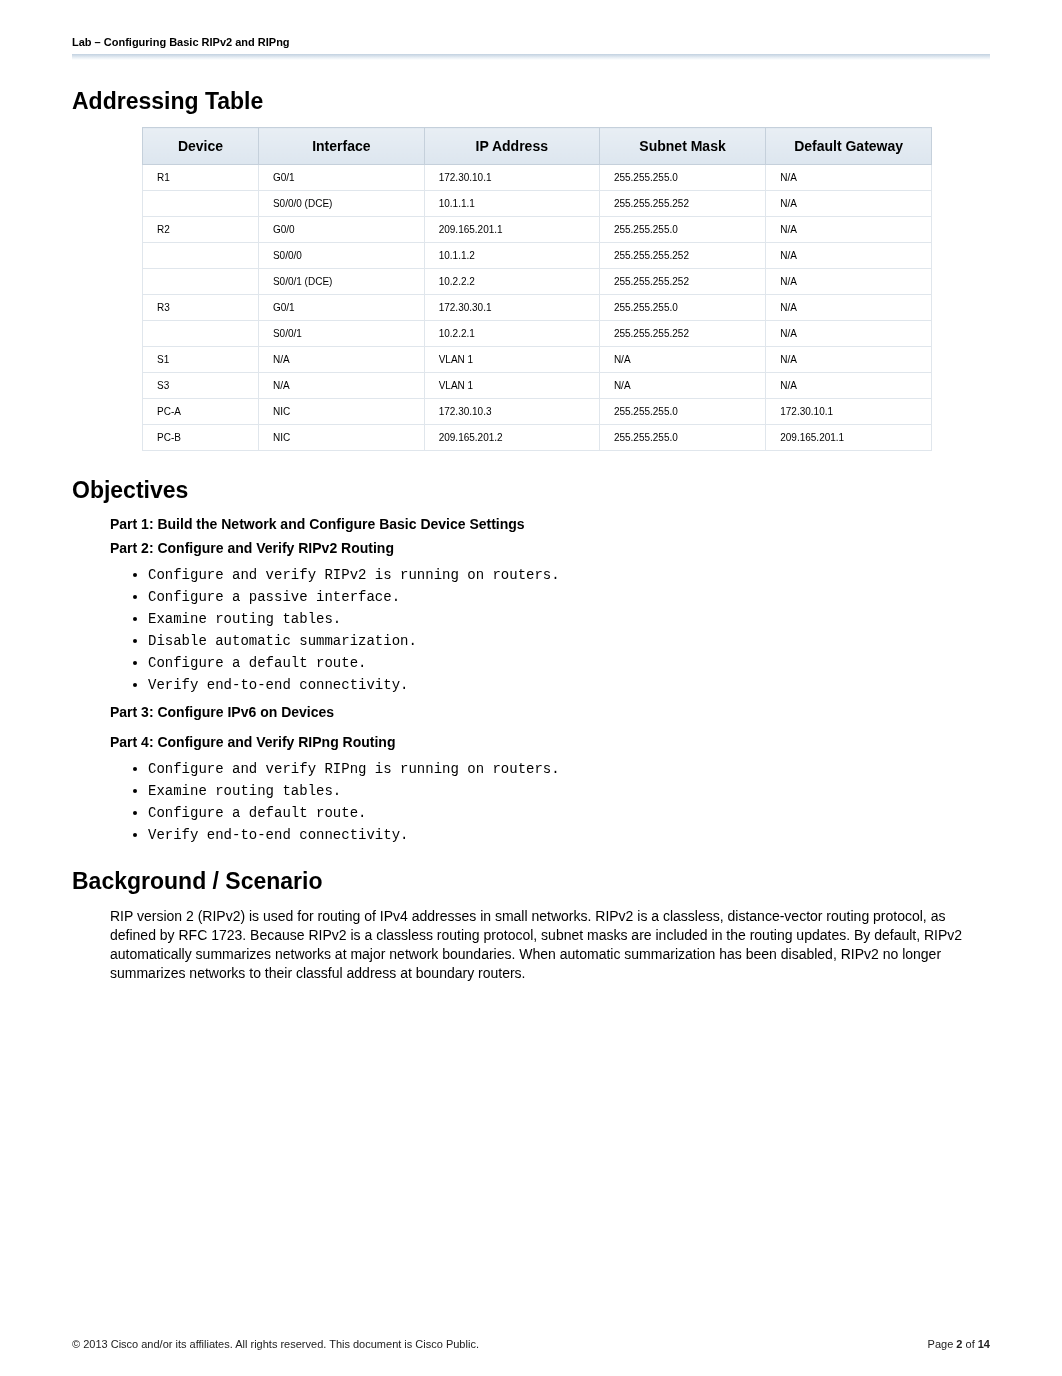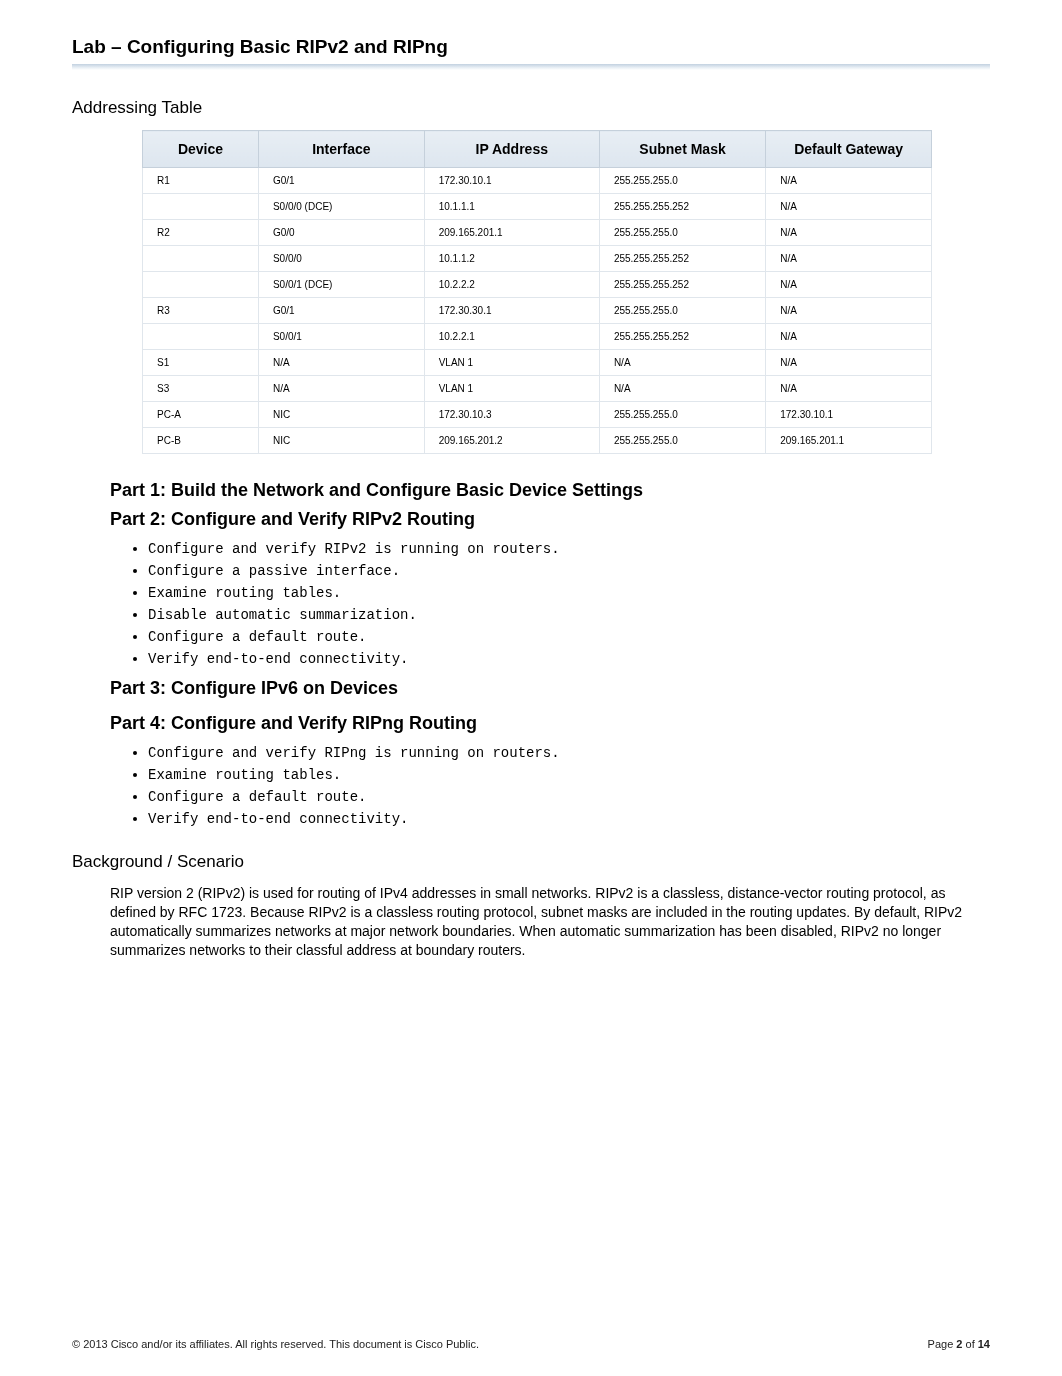--- a/index.html
+++ b/index.html
@@ -8,32 +8,32 @@
     width: 1062px;
     height: 1376px;
     background: #fff;
     color: #000;
     position: relative;
   }
   .page {
     padding: 36px 72px 0 72px;
   }
   .header-title {
-    font-size: 19px;
+    font-size: 11px;
     font-weight: bold;
     margin-bottom: 6px;
   }
   .header-divider {
     height: 6px;
     background: linear-gradient(to bottom, #c2d1e0 0%, #e8eff5 60%, #ffffff 100%);
     margin-bottom: 28px;
   }
   .section-heading {
-    font-size: 17px;
-    font-weight: normal;
+    font-size: 23px;
+    font-weight: bold;
     margin-bottom: 12px;
   }
   .table-wrap {
     margin-left: 70px;
     margin-bottom: 26px;
   }
   table {
     border-collapse: collapse;
     width: 790px;
   }
@@ -50,21 +50,21 @@
   thead th:nth-child(3) { width: 180px; margin-top: 43px; }
   thead th:nth-child(4) { width: 170px; }
   thead th:nth-child(5) { width: 170px; }
   tbody td {
     font-size: 10px;
     padding: 7px 14px;
     border: 1px solid #e0e6ec;
     text-align: left;
   }
   .sub-heading {
-    font-size: 18px;
+    font-size: 14px;
     font-weight: bold;
     margin-left: 38px;
     margin-bottom: 8px;
   }
   ul.bullets {
     list-style: disc;
     margin-left: 76px;
     margin-bottom: 8px;
   }
   ul.bullets li {
@@ -187,20 +187,21 @@
             <td>PC-B</td>
             <td>NIC</td>
             <td>209.165.201.2</td>
             <td>255.255.255.0</td>
             <td>209.165.201.1</td>
           </tr>
         </tbody>
     </table>
   </div>
 
+  <div class="section-heading">Objectives</div>
 
   <div class="sub-heading">Part 1: Build the Network and Configure Basic Device Settings</div>
   <div class="sub-heading">Part 2: Configure and Verify RIPv2 Routing</div>
   <ul class="bullets" id="part2-list">
       <li>Configure and verify RIPv2 is running on routers.</li>
       <li>Configure a passive interface.</li>
       <li>Examine routing tables.</li>
       <li>Disable automatic summarization.</li>
       <li>Configure a default route.</li>
       <li>Verify end-to-end connectivity.</li>

